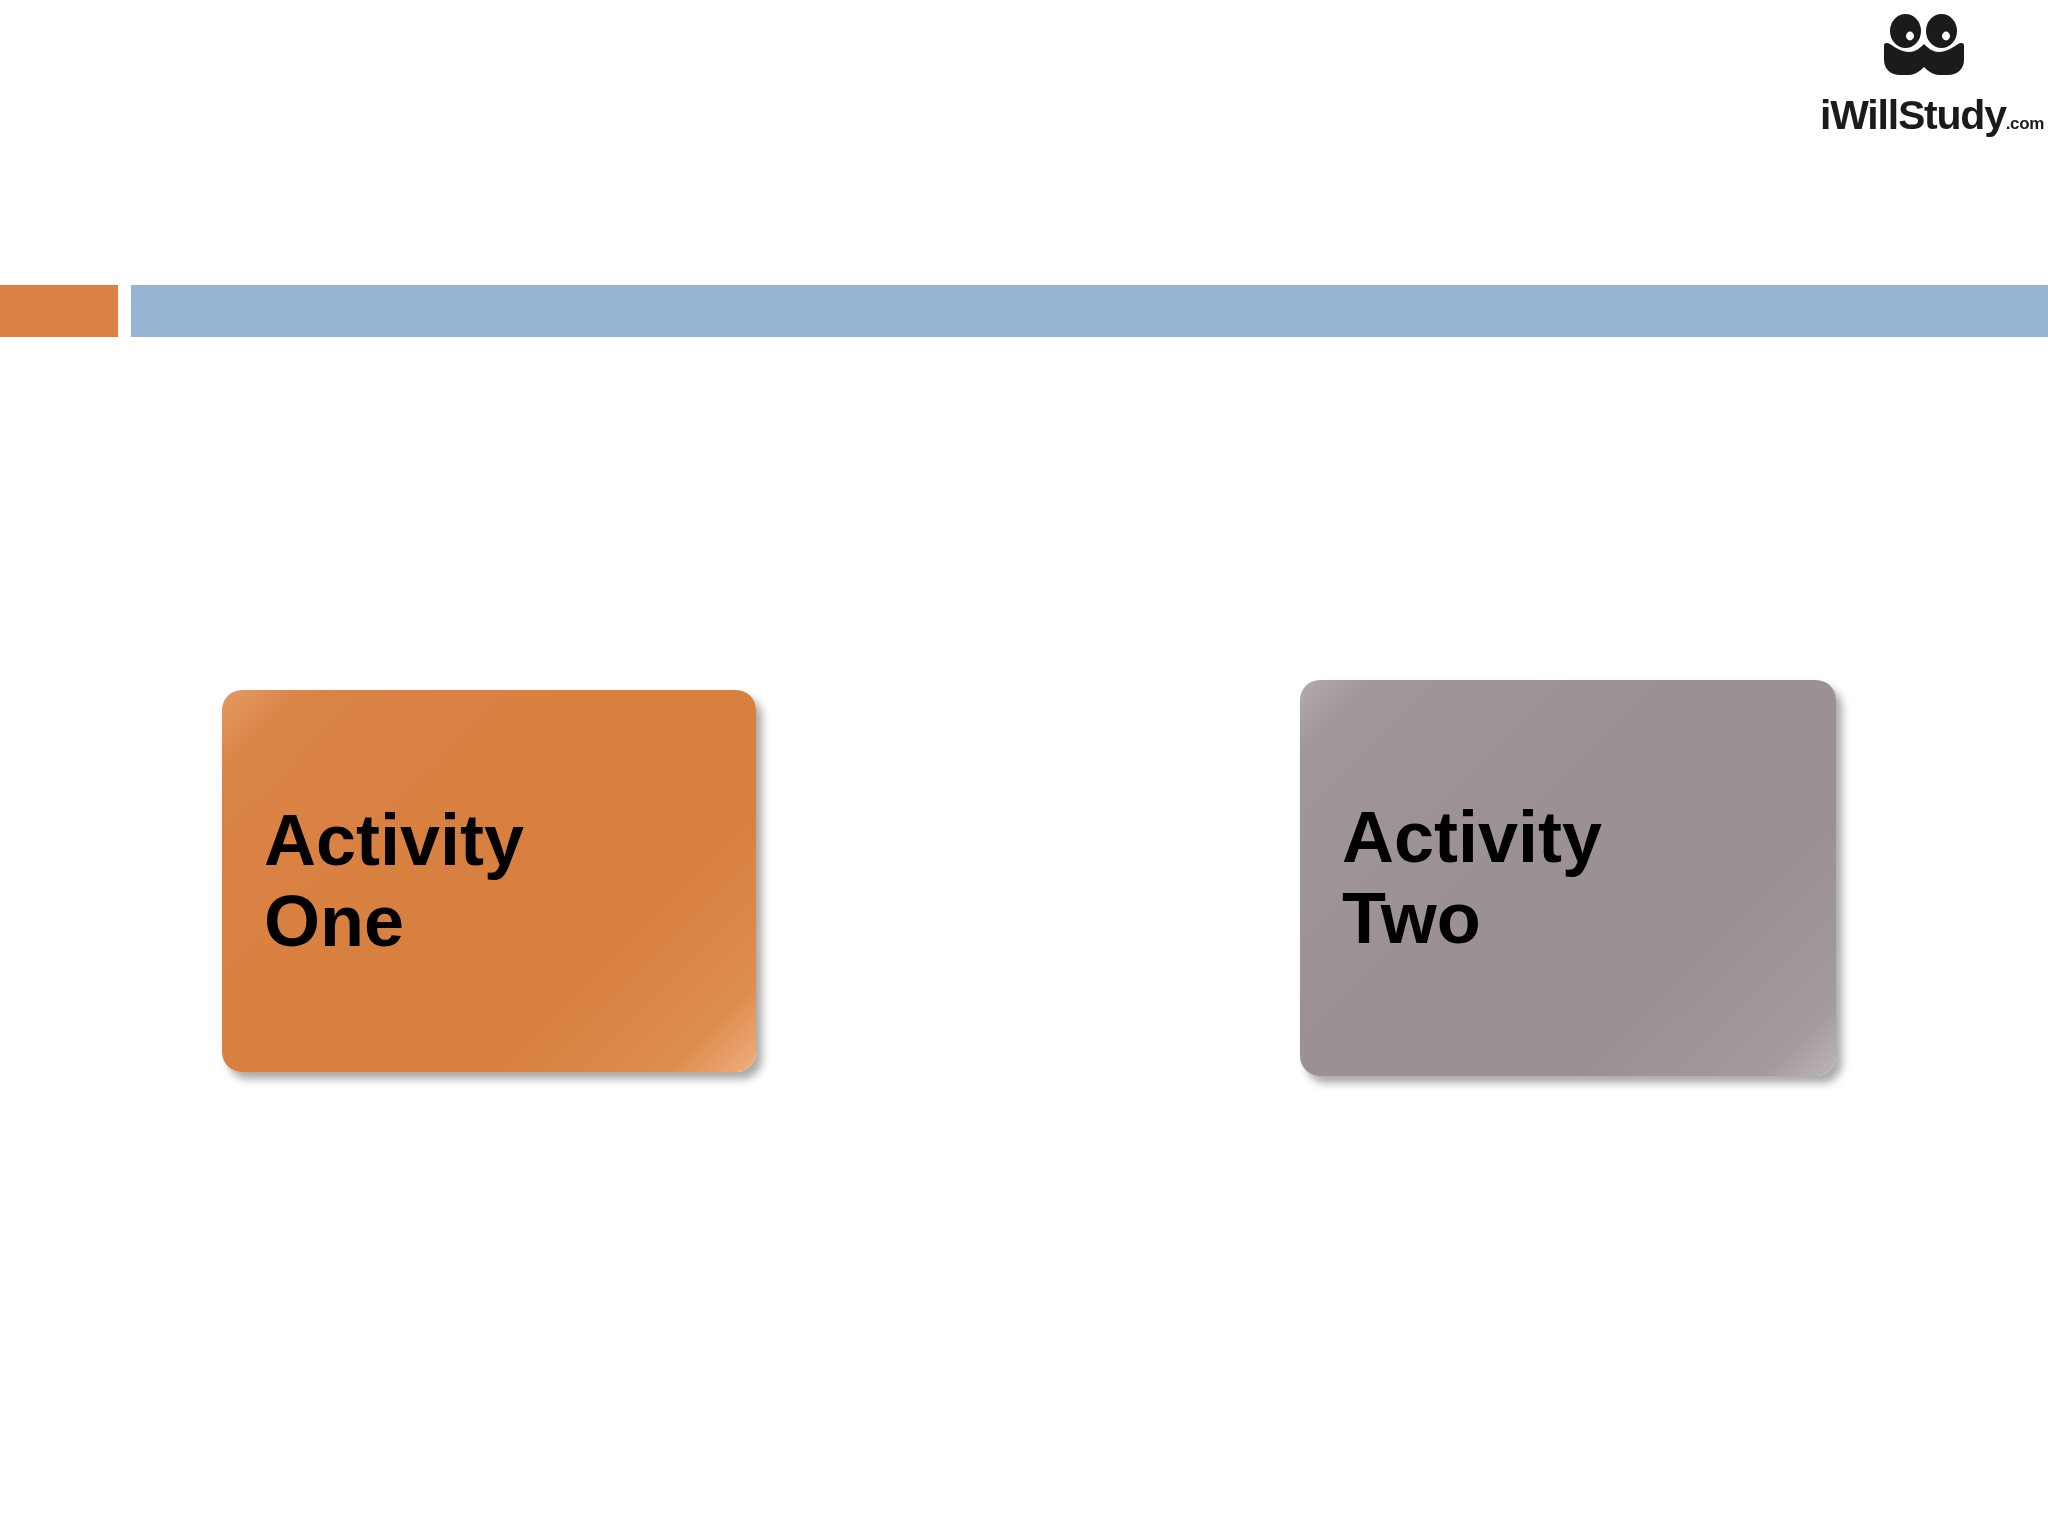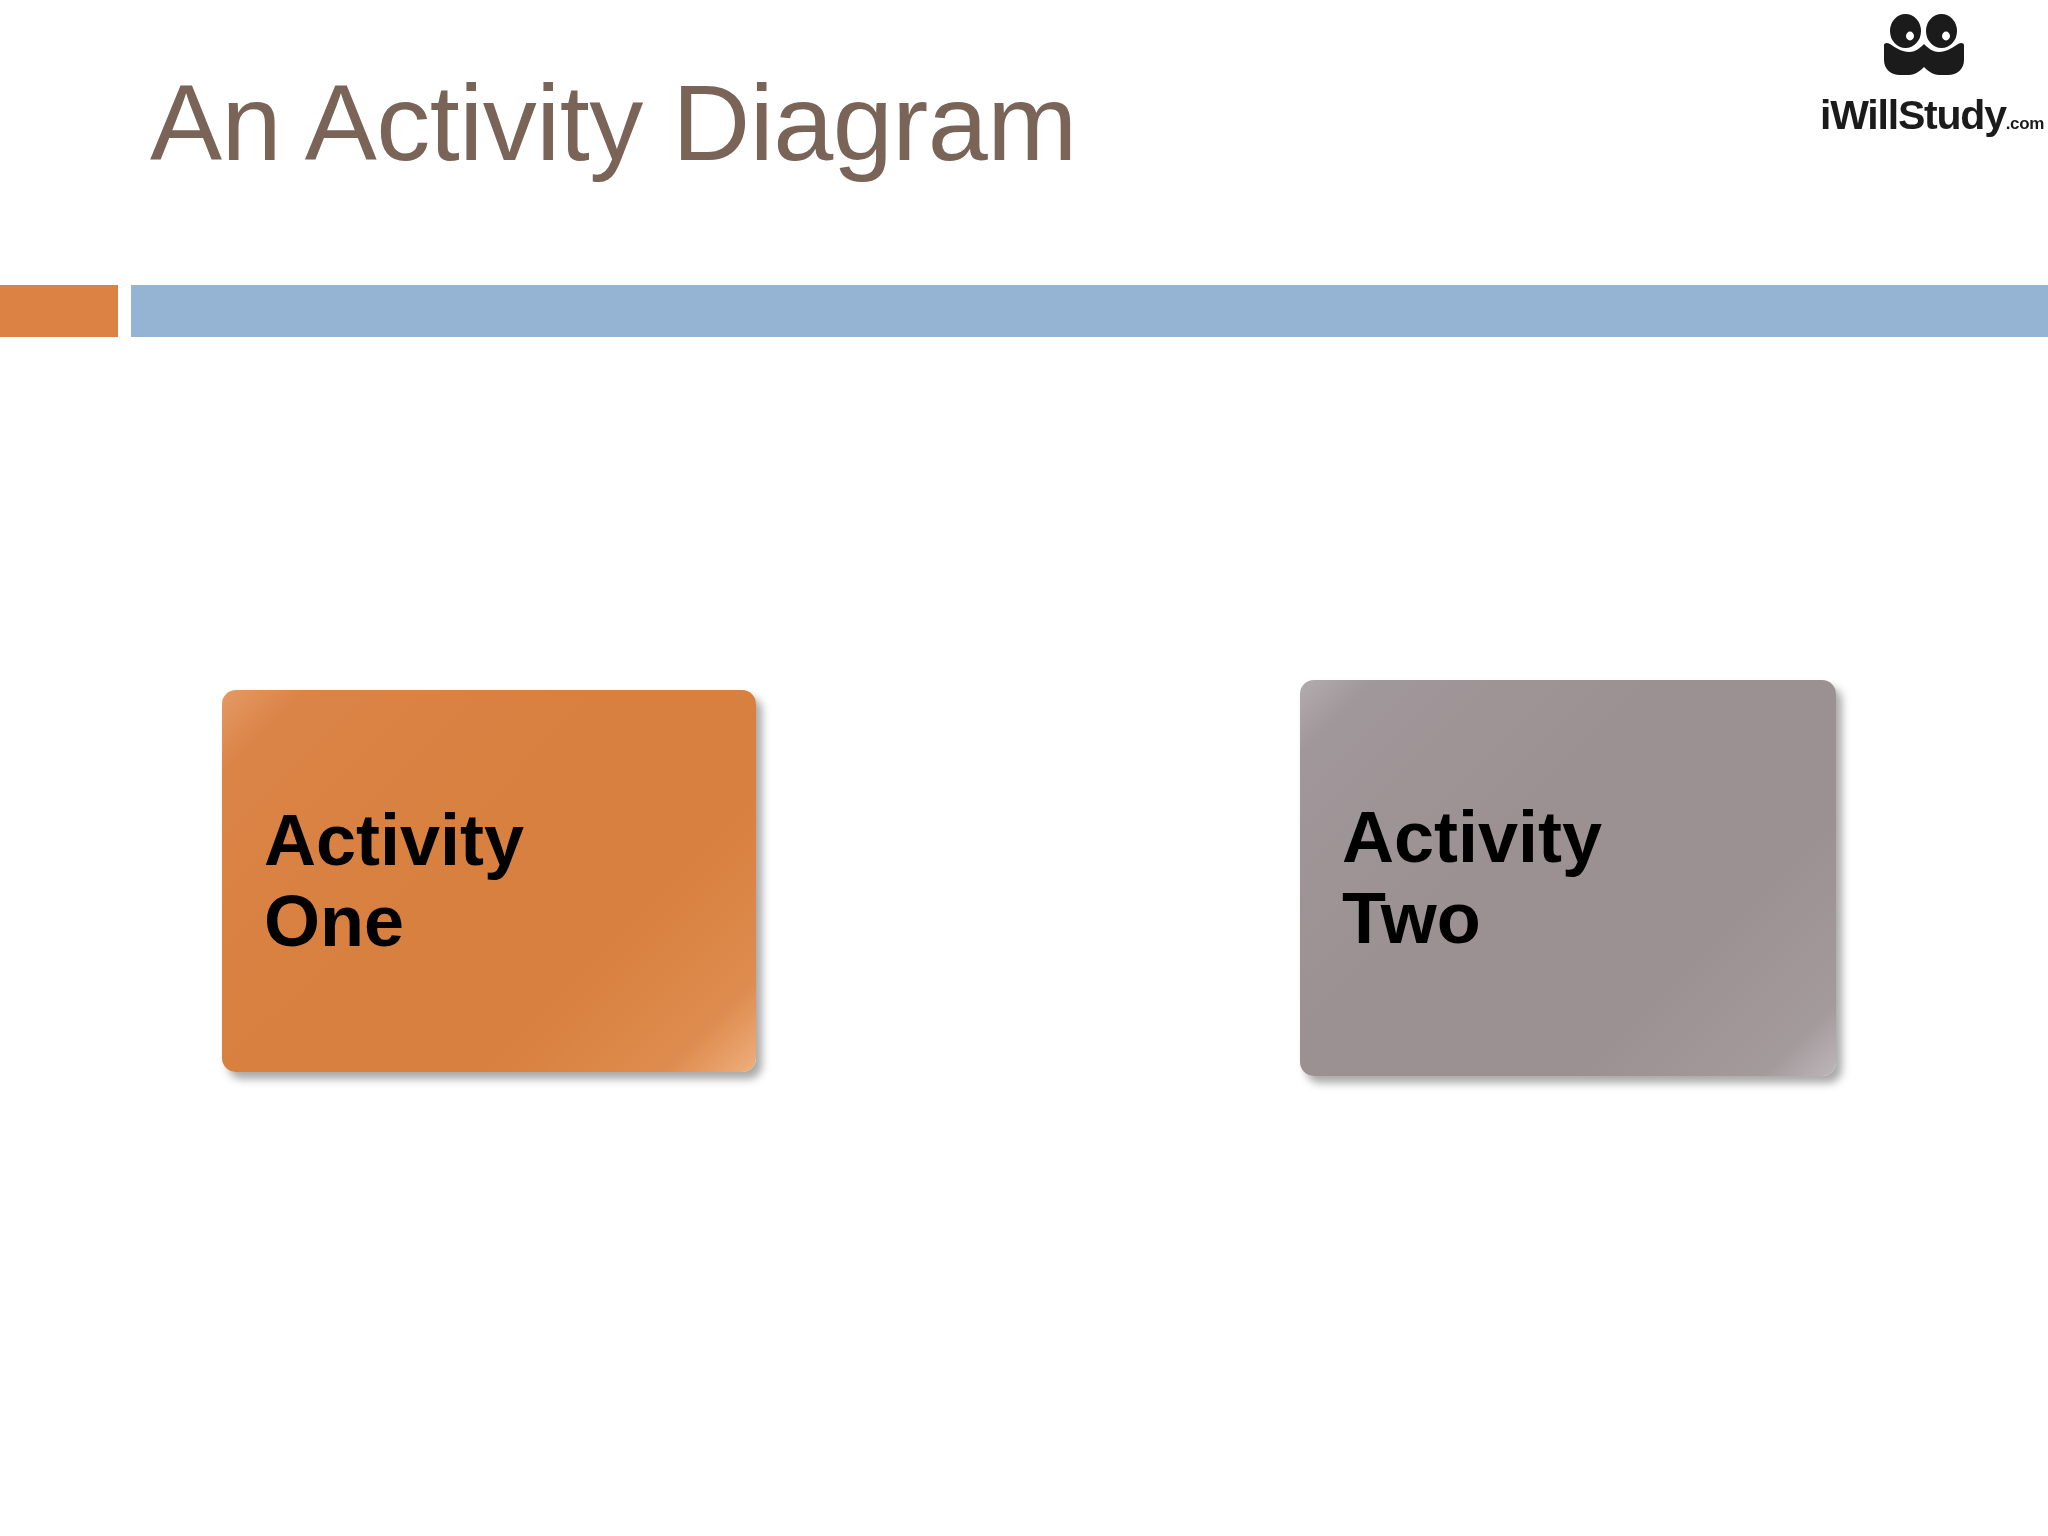--- a/index.html
+++ b/index.html
@@ -83,21 +83,21 @@
   .logo-wordmark .tld {
     font-size: 17px;
     font-weight: 700;
     letter-spacing: -0.4px;
     vertical-align: baseline;
   }
 
   
   .node {
     position: absolute;
-    border-radius: 14px;
+    border-radius: 20px;
     box-sizing: border-box;
     box-shadow: 6px 7px 9px rgba(0,0,0,0.34);
   }
   .node-label {
     position: absolute;
     left: 42px;
     right: 24px;
     top: 50%;
     transform: translateY(-50%);
     font-size: 72px;
@@ -163,21 +163,20 @@
     white-space: nowrap;
     font-family: "Liberation Sans", sans-serif;
     text-shadow: 2px 2px 2px rgba(0,0,0,0.35);
   }
 </style>
 </head>
 <body>
 
 <div class="slide">
 
-  <div class="slide-title">An Activity Diagram</div>
 
   <div class="logo">
     <div class="logo-face">
       <svg viewBox="0 0 92 62" width="92" height="62" aria-hidden="true">
         <g fill="#1B1B1B">
           <ellipse cx="27.5" cy="17" rx="15.5" ry="17"></ellipse>
           <ellipse cx="63.5" cy="17" rx="15.5" ry="17"></ellipse>
           <path d="M6 31 C6 29 9 28 12 30 C18 34 24 38 31 38 C38 38 43 33 46 30 C49 33 54 38 61 38
                    C68 38 74 34 80 30 C83 28 86 29 86 31 L86 46 C86 55 79 61 70 61 L61 61
                    C55 61 50 57 46 53 C42 57 37 61 31 61 L22 61 C13 61 6 55 6 46 Z"></path>

